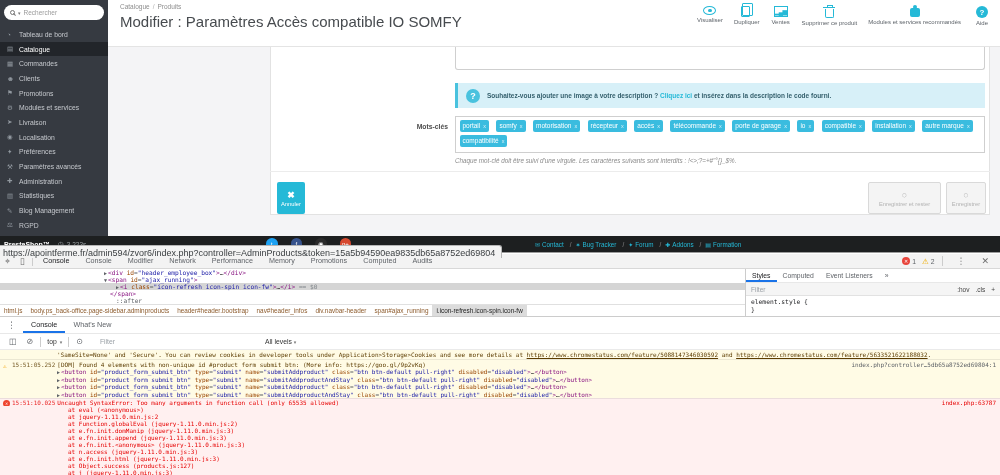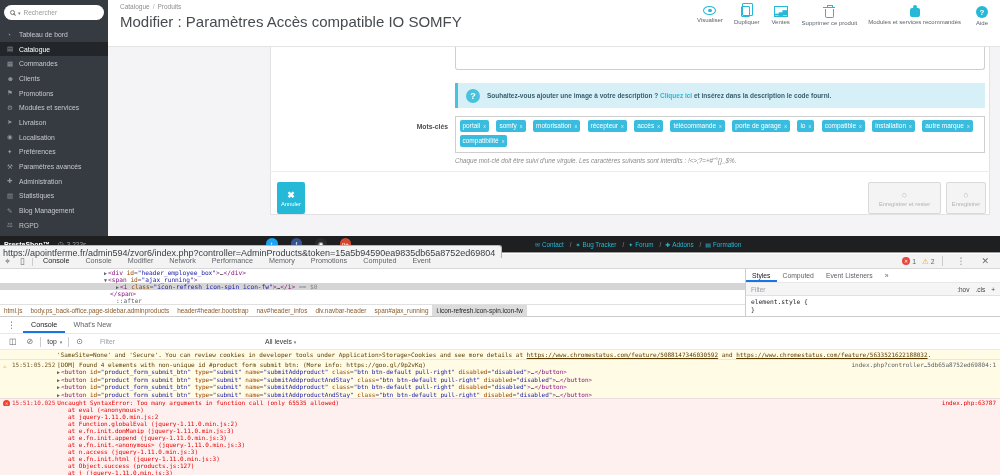--- a/index.html
+++ b/index.html
@@ -438,21 +438,21 @@
           <span class="dt-tab">Network</span>
 
           <span class="dt-tab">Performance</span>
 
           <span class="dt-tab">Memory</span>
 
           <span class="dt-tab">Promotions</span>
 
           <span class="dt-tab">Computed</span>
 
-          <span class="dt-tab">Event</span>
+          <span class="dt-tab">Audits</span>
         </div>
       <div id="dt-right">
         <span class="badge">
             <span class="errdot">✕</span>
             <span>1</span>
           </span>
         <span class="badge">
             <span class="warntri">⚠</span>
             <span>2</span>
           </span>

